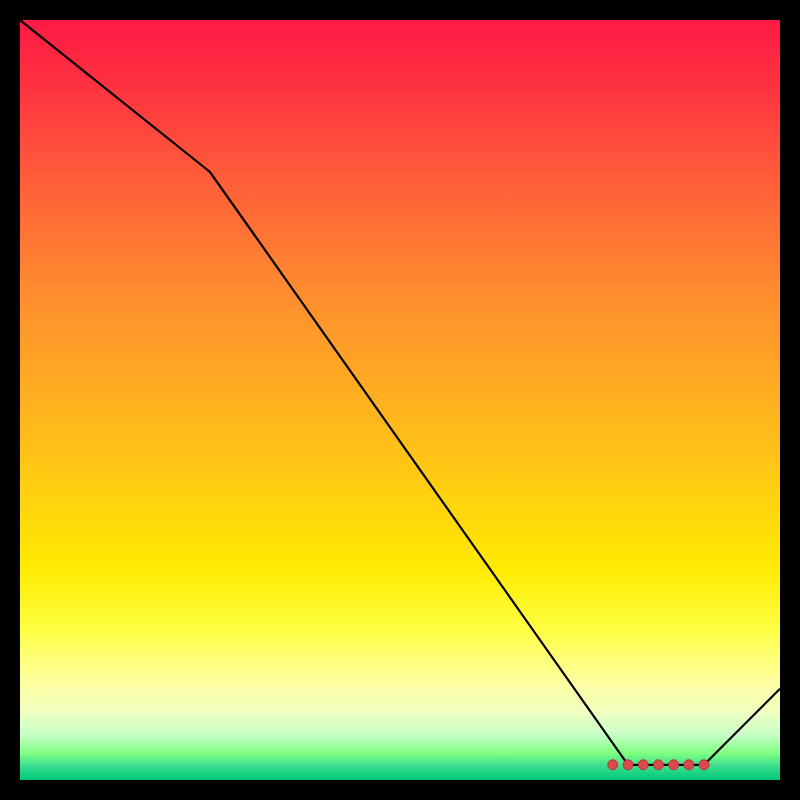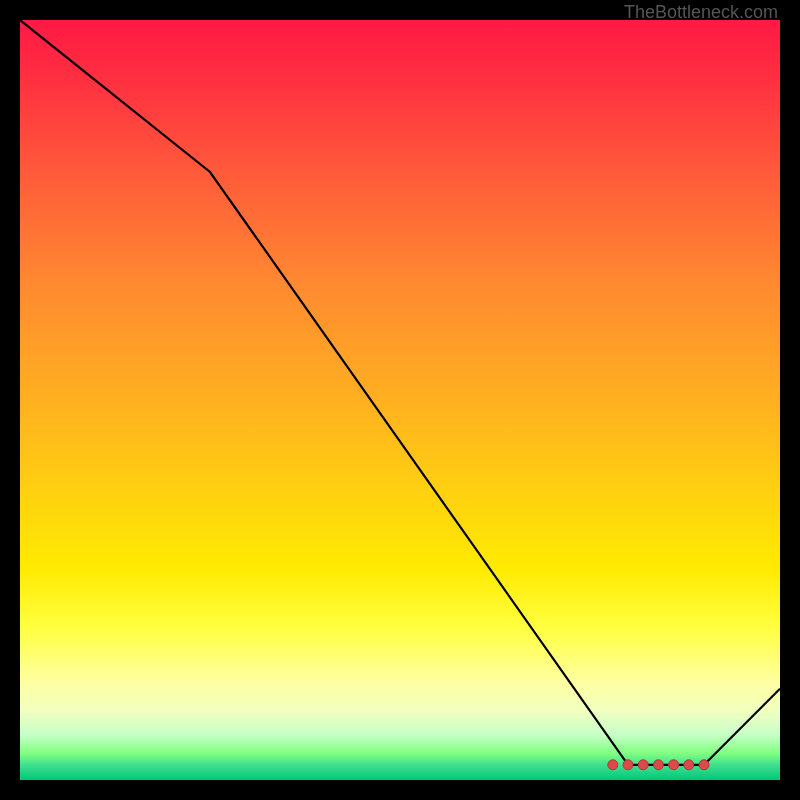--- a/index.html
+++ b/index.html
@@ -65,21 +65,20 @@
     stroke: #c03030;
     stroke-width: 1px;
   }
 </style>
 </head>
 <body>
 
 <div class="chart-container">
   <div class="gradient-bg"></div>
 
-  <div class="watermark">TheBottleneck.com</div>
 
   <svg class="overlay" viewBox="0 0 760 760" preserveAspectRatio="none">
     <g>
       <path id="line-path" class="line" d="M0.0 0.0 L190.0 152.0 L608.0 744.8 L684.0 744.8 L760.0 668.8"></path>
     </g>
     <g id="markers-group">
         <circle cx="592.8" cy="744.8" r="5" class="marker"></circle>
         <circle cx="608.0" cy="744.8" r="5" class="marker"></circle>
         <circle cx="623.2" cy="744.8" r="5" class="marker"></circle>
         <circle cx="638.4" cy="744.8" r="5" class="marker"></circle>

